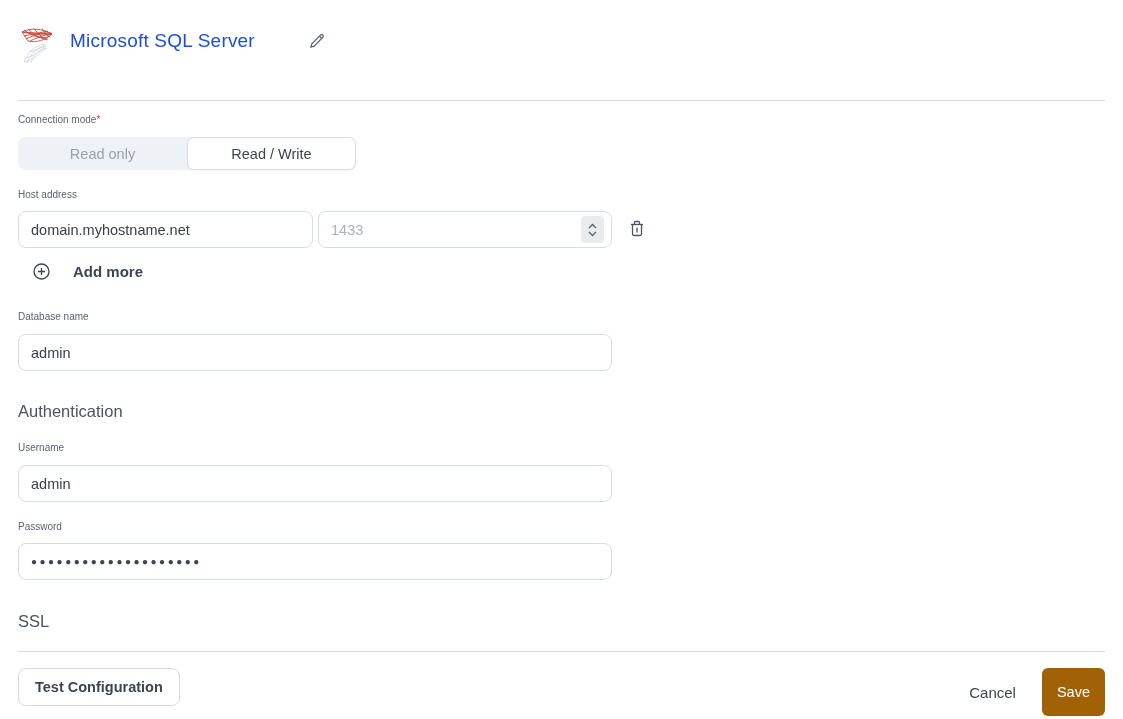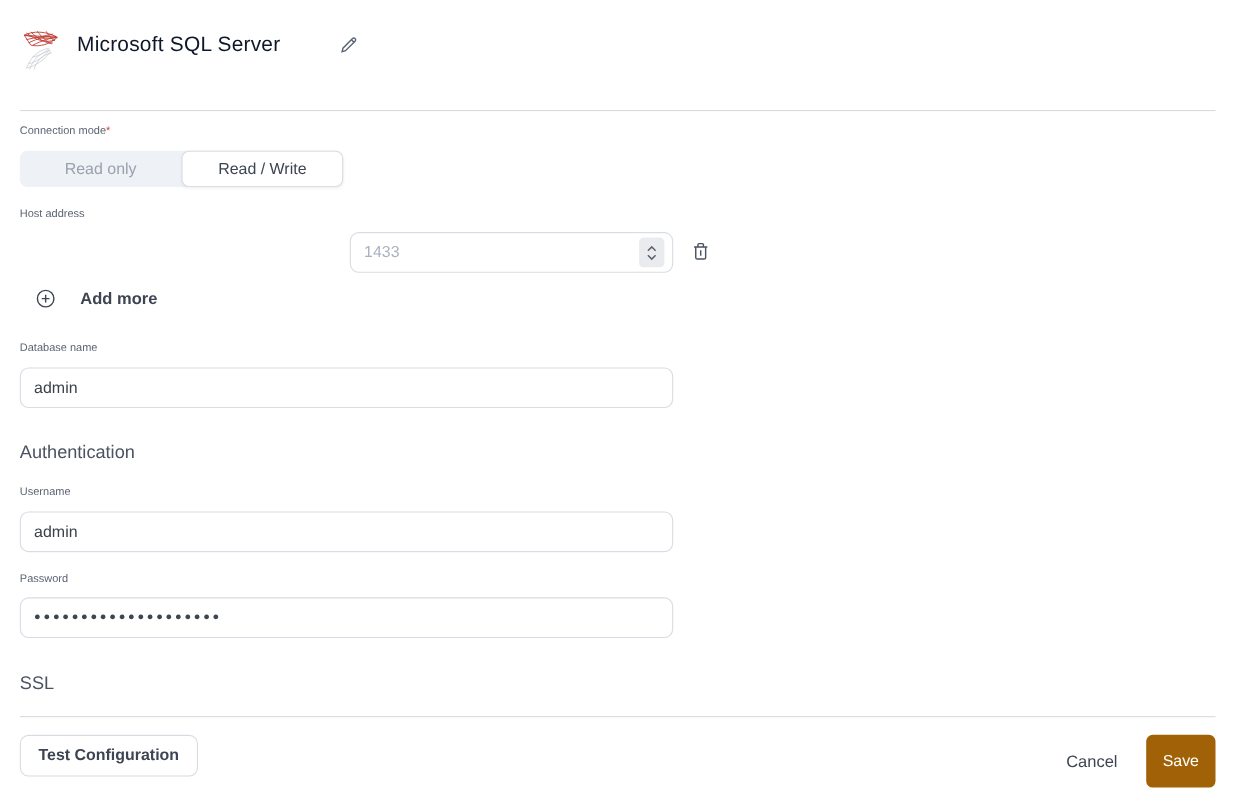--- a/index.html
+++ b/index.html
@@ -2,32 +2,32 @@
 <html><head>
 <meta charset="utf-8">
 <style>
   * { margin: 0; padding: 0; box-sizing: border-box; }
   html, body { width: 1123px; height: 719px; background: #ffffff; }
   body { font-family: "Liberation Sans", "DejaVu Sans", sans-serif; color: #3d4452; position: relative; overflow: hidden; }
   .page { position: relative; width: 1123px; height: 719px; background: #fff; }
 
   
   .logo { position: absolute; left: 20px; top: 22px; width: 38px; height: 42px; }
-  .page-title { position: absolute; left: 70px; top: 30px; font-size: 19px; color: #0f172a; letter-spacing: .2px; }
+  .page-title { position: absolute; left: 70px; top: 30px; font-size: 19px; color: #1d4ed8; letter-spacing: .2px; }
   .edit-icon { position: absolute; left: 307px; top: 31px; width: 20px; height: 20px; cursor: pointer; }
 
   .divider { position: absolute; left: 18px; width: 1087px; height: 0; border-top: 1px solid #d6dce2; }
   .divider.top { top: 100px; }
   .divider.bottom { top: 651px; }
 
   .field-label { position: absolute; font-size: 10px; color: #5c6472; }
   .req { color: #cf3f3f; }
 
   
-  .toggle-group { position: absolute; left: 18px; top: 137px; width: 294px; height: 33px;
+  .toggle-group { position: absolute; left: 18px; top: 137px; width: 338px; height: 33px;
       background: #eef1f5; border-radius: 7px; display: flex; }
   .toggle-seg { flex: 1 1 50%; display: flex; align-items: center; justify-content: center;
       font-size: 14.5px; color: #98a1ad; border-radius: 7px; cursor: pointer; }
   .toggle-seg.selected { background: #ffffff; border: 1px solid #d9dee4; color: #3d4452;
       box-shadow: 0 1px 2px rgba(60,70,90,.06); }
 
   
   .text-input { position: absolute; height: 37px; border: 1px solid #d7dde4; border-radius: 8px;
       font-family: "Liberation Sans", sans-serif; font-size: 14.5px; color: #3b4149;
       padding: 0 12px; background: #fff; outline: none; }
@@ -101,20 +101,21 @@
   <div class="field-label" style="left:18px; top:114px;">
     <span>Connection mode</span><span class="req">*</span>
   </div>
   <div class="toggle-group">
     <div class="toggle-seg">Read only</div>
     <div class="toggle-seg selected">Read / Write</div>
   </div>
 
   <div class="field-label" style="left:18px; top:189px;">Host address</div>
   <div class="field-label" style="left:328px; top:189px;margin-top:28px;">Port</div>
+  <input class="text-input input-host" type="text" value="domain.myhostname.net" style="">
   <input class="text-input input-port" type="text" placeholder="1433" style="">
   <span class="stepper">
     <svg width="9" height="6" viewBox="0 0 9 6" fill="none" stroke="#5c6472" stroke-width="1.4">
         <path d="M1 5 L4.5 1.5 L8 5"></path>
       </svg>
     <svg width="9" height="6" viewBox="0 0 9 6" fill="none" stroke="#5c6472" stroke-width="1.4">
         <path d="M1 1 L4.5 4.5 L8 1"></path>
       </svg>
   </span>
   <span class="trash-btn">

